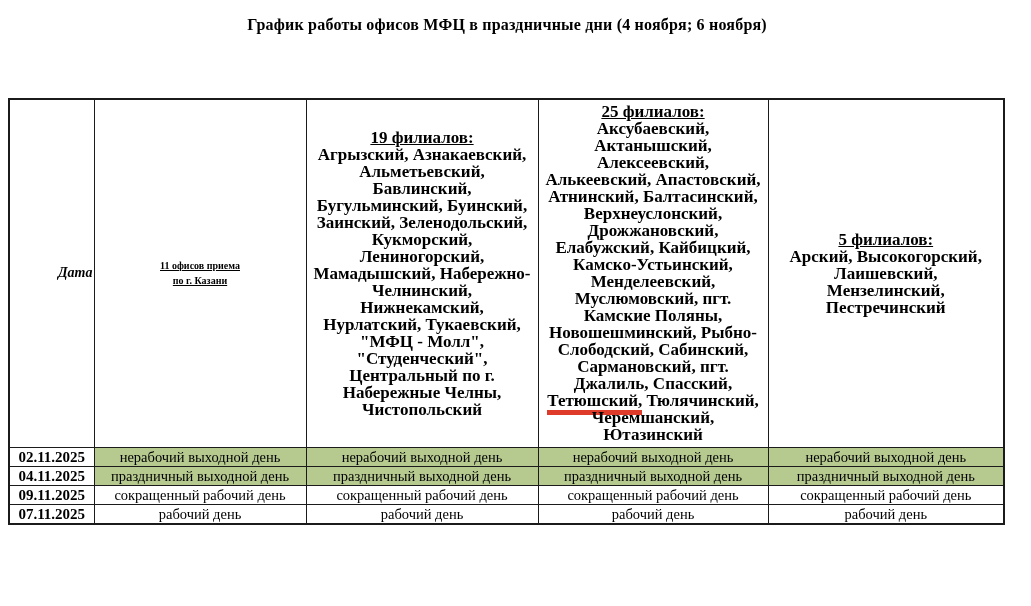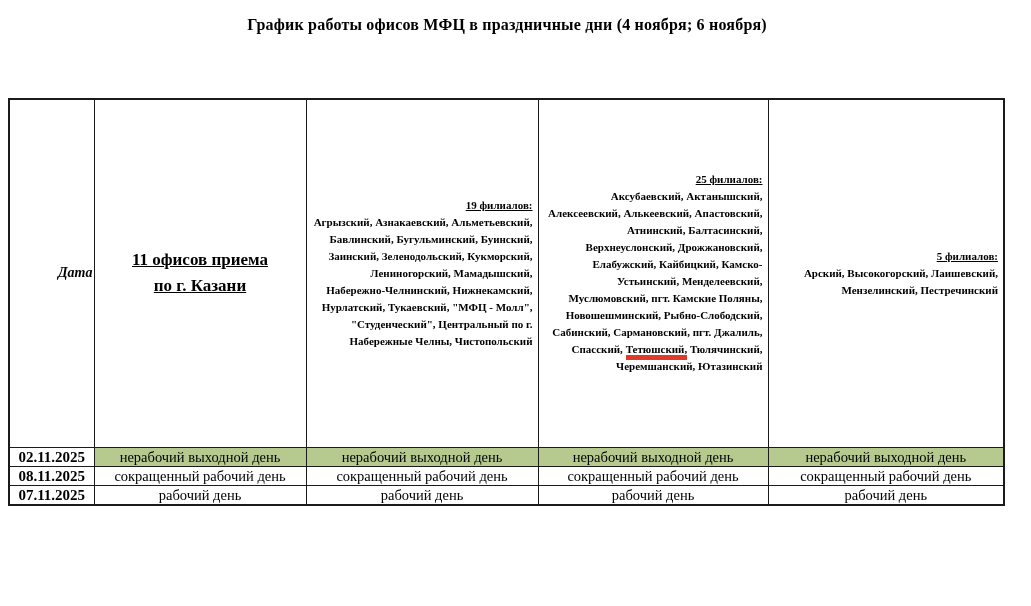--- a/index.html
+++ b/index.html
@@ -26,27 +26,27 @@
   }
   table.schedule td {
     border: 1px solid #1b1b1b;
     vertical-align: middle;
     overflow: hidden;
   }
 
   tr.header-row { height: 348px; }
   td.header-date { text-align: right; font-weight: bold; font-size: 14px; font-style: italic; }
   td.header-kazan {
-    text-align: center; font-weight: bold; font-size: 17px; line-height: 1.55;
+    text-align: center; font-weight: bold; font-size: 10px; line-height: 1.55;
   }
   .u { text-decoration: underline; }
   td.branch-cell {
     padding: 2px 5px;
-    font-weight: bold; font-size: 11px; line-height: 17px;
-    text-align: right;
+    font-weight: bold; font-size: 17px; line-height: 17px;
+    text-align: center;
   }
   .branch-title { text-decoration: underline; }
   .hl-red { border-bottom: 5px solid #a3a3a3; padding-bottom: 0px; }
 
   tbody.sched-body td {
     height: 18px; padding: 0 2px;
     text-align: center; font-size: 14.5px; line-height: 18px;
     white-space: nowrap;
   }
   tbody.sched-body td.date-cell { font-weight: bold; font-size: 15px; }
@@ -90,21 +90,28 @@
     </tbody>
     <tbody class="sched-body">
         <tr>
           <td class="date-cell">02.11.2025</td>
           <td class="sched-cell green" style="background: rgb(182, 202, 144);">нерабочий выходной день</td>
           <td class="sched-cell green" style="background: rgb(182, 202, 144);">нерабочий выходной день</td>
           <td class="sched-cell green" style="background: rgb(182, 202, 144);">нерабочий выходной день</td>
           <td class="sched-cell green" style="background: rgb(182, 202, 144);">нерабочий выходной день</td>
         </tr>
         <tr>
-          <td class="date-cell">08.11.2025</td>
+          <td class="date-cell">04.11.2025</td>
+          <td class="sched-cell green" style="background: rgb(182, 202, 144);">праздничный выходной день</td>
+          <td class="sched-cell green" style="background: rgb(182, 202, 144);">праздничный выходной день</td>
+          <td class="sched-cell green" style="background: rgb(182, 202, 144);">праздничный выходной день</td>
+          <td class="sched-cell green" style="background: rgb(182, 202, 144);">праздничный выходной день</td>
+        </tr>
+        <tr>
+          <td class="date-cell">09.11.2025</td>
           <td class="sched-cell">сокращенный рабочий день</td>
           <td class="sched-cell">сокращенный рабочий день</td>
           <td class="sched-cell">сокращенный рабочий день</td>
           <td class="sched-cell">сокращенный рабочий день</td>
         </tr>
         <tr>
           <td class="date-cell">07.11.2025</td>
           <td class="sched-cell">рабочий день</td>
           <td class="sched-cell">рабочий день</td>
           <td class="sched-cell">рабочий день</td>

